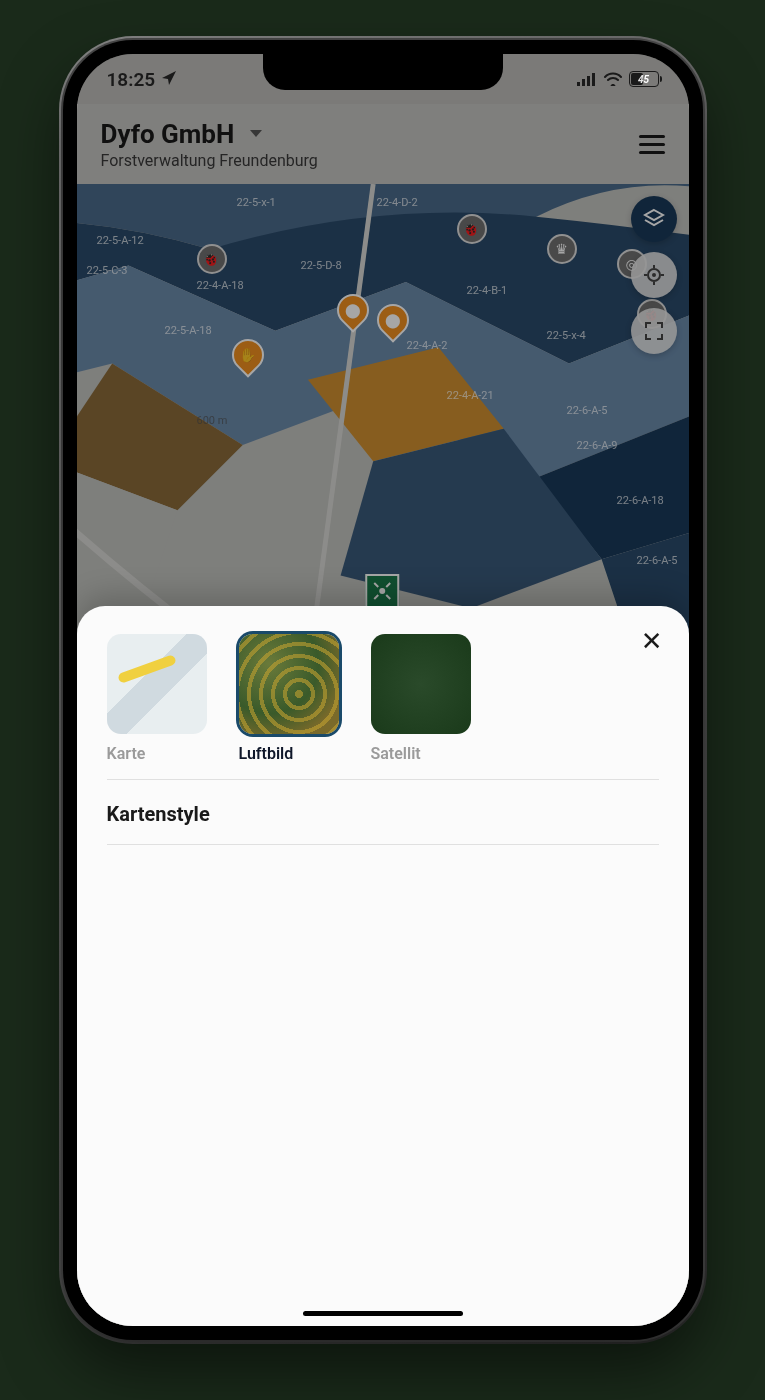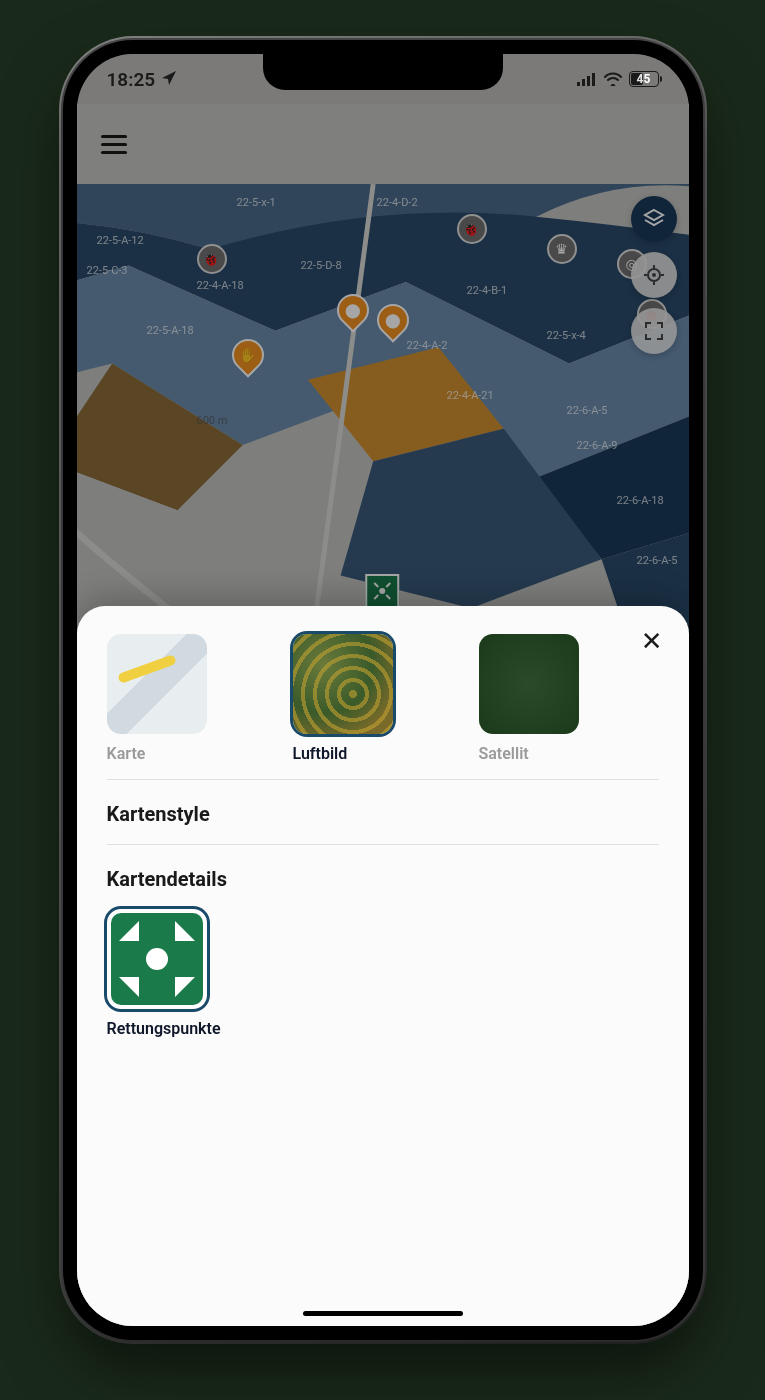--- a/index.html
+++ b/index.html
@@ -65,21 +65,21 @@
   .status-right { display:flex; align-items:center; gap:6px; }
   .signal, .wifi { display:inline-block; }
   .battery-wrap { display:flex; align-items:center; gap:2px; }
   .battery-box {
     width: 30px; height: 16px; border:1.5px solid #1a1a1a; border-radius:4px;
     position:relative; display:flex; align-items:center; justify-content:center;
     font-size:10px; font-weight:700;
   }
   .battery-box::after { content:""; position:absolute; right:-4px; top:4px; width:2px; height:6px; background:#1a1a1a; border-radius:0 2px 2px 0; }
   .battery-fill { position:absolute; left:1px; top:1px; bottom:1px; width:45%; background:#1a1a1a; border-radius:2px; }
-  .battery-text { position:relative; z-index:1; color:#fff; mix-blend-mode:difference; font-size:12px; }
+  .battery-text { position:relative; z-index:1; color:#fff; mix-blend-mode:difference; font-size:10px;font-style:italic; }
 
   .overlay-dim {
     position:absolute; inset:0; background:rgba(0,0,0,0.35); z-index:5;
   }
 
   .app-header {
     position: absolute;
     top: 50px; left:0; right:0;
     height: 80px;
     background: #c4c3c0;
@@ -165,21 +165,21 @@
     box-shadow: 0 -10px 30px rgba(0,0,0,0.2);
   }
   .sheet-close {
     position:absolute; top:22px; right:26px;
     font-size:26px; color:#1a1a1a; cursor:pointer; line-height:1;
   }
   .section-title {
     font-size: 20px; font-weight:700; color:#1a1a1a; margin-bottom:18px;
   }
   .tile-row {
-    display:flex; gap: 86px; margin-bottom:16px;
+    display:flex; gap: 32px; margin-bottom:16px;
   }
   .tile {
     display:flex; flex-direction:column; gap:10px;
     cursor:pointer;
   }
   .tile-thumb {
     width: 100px; height:100px; border-radius:14px;
     background:#ddd; overflow:hidden; position:relative;
   }
   .tile.selected .tile-thumb { box-shadow: 0 0 0 3px #1a4a6a; }
@@ -257,20 +257,27 @@
         <span class="battery-wrap">
           <span class="battery-box">
             <span class="battery-fill"></span>
             <span class="battery-text">45</span>
           </span>
         </span>
       </div>
     </div>
 
     <div class="app-header">
+      <div class="header-left">
+        <div class="org-row">
+          <span class="org-name">Dyfo GmbH</span>
+          <span class="chevron-down"></span>
+        </div>
+        <span class="org-sub">Forstverwaltung Freundenburg</span>
+      </div>
       <div class="hamburger">
         <span></span>
           <span></span>
           <span></span>
       </div>
     </div>
 
     <div class="map-area">
       <svg class="map-svg" viewBox="0 0 612 700" preserveAspectRatio="xMidYMid slice">
         <rect width="612" height="700" fill="#c2c3bf"></rect>
@@ -325,21 +332,21 @@
         </div>
 
       
       <span class="parcel-label" style="top:12px; left:160px;">22-5-x-1</span>
       <span class="parcel-label" style="top:12px; left:300px;">22-4-D-2</span>
       <span class="parcel-label" style="top:50px; left:20px;">22-5-A-12</span>
       <span class="parcel-label" style="top:80px; left:10px;">22-5-C-3</span>
       <span class="parcel-label" style="top:95px; left:120px;">22-4-A-18</span>
       <span class="parcel-label" style="top:75px; left:224px;">22-5-D-8</span>
       <span class="parcel-label" style="top:100px; left:390px;">22-4-B-1</span>
-      <span class="parcel-label" style="top:140px; left:70px;">22-5-A-18</span>
+      <span class="parcel-label" style="top:140px; left:88px;">22-5-A-18</span>
       <span class="parcel-label" style="top:155px; left:330px;">22-4-A-2</span>
       <span class="parcel-label" style="top:145px; left:470px;">22-5-x-4</span>
       <span class="parcel-label" style="top:205px; left:370px;">22-4-A-21</span>
       <span class="parcel-label" style="top:220px; left:490px;">22-6-A-5</span>
       <span class="parcel-label" style="top:255px; left:500px;">22-6-A-9</span>
       <span class="parcel-label" style="top:310px; left:540px;">22-6-A-18</span>
       <span class="parcel-label" style="top:370px; left:560px;">22-6-A-5</span>
       <span class="parcel-label" style="top:230px; left:120px; color:rgba(80,80,80,0.7);">600 m</span>
 
       
@@ -396,32 +403,17 @@
           </div>
         </div>
         <div class="divider"></div>
       </div>
 
       <div>
         <div class="section-title">Kartenstyle</div>
         <div class="divider"></div>
       </div>
 
-      <div>
-        <div class="section-title">Kartendetails</div>
-        <div class="tile-row">
-          <div class="tile selected">
-            <div class="tile-thumb thumb-rettung">
-              <div class="arrow tl"></div>
-                <div class="arrow tr"></div>
-              <div class="arrow bl"></div>
-                <div class="arrow br"></div>
-              <div class="center-dot"></div>
-            </div>
-            <span class="tile-label">Rettungspunkte</span>
-          </div>
-        </div>
-      </div>
     </div>
 
     <div class="home-indicator"></div>
   </div>
 </div>
 
 </body></html>

